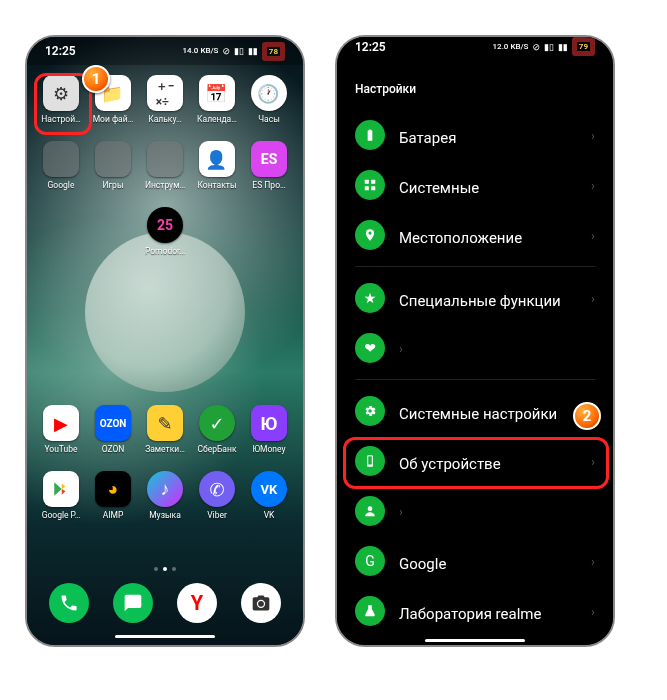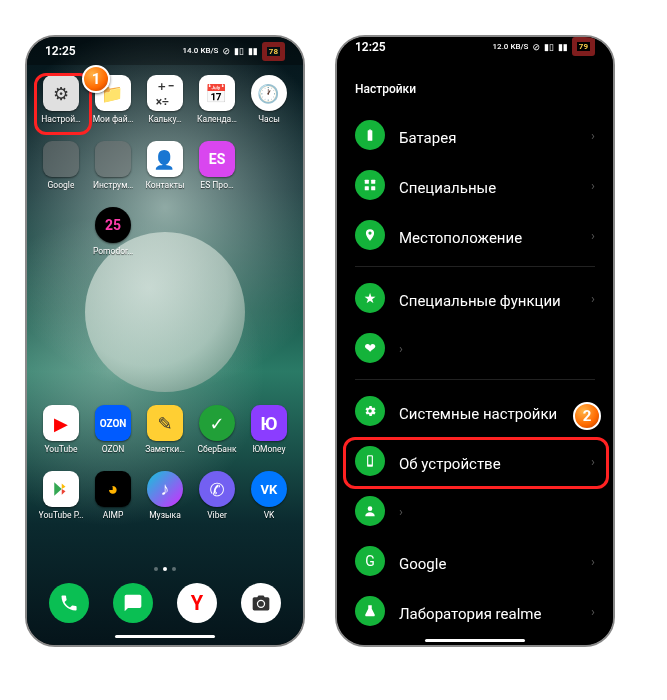--- a/index.html
+++ b/index.html
@@ -247,20 +247,29 @@
           </div>
         <div class="label">Google</div>
       </div>
       <div class="app">
         <div class="ico folder">
             <span></span>
             <span></span>
             <span></span>
             <span></span>
           </div>
+        <div class="label">Игры</div>
+      </div>
+      <div class="app">
+        <div class="ico folder">
+            <span></span>
+            <span></span>
+            <span></span>
+            <span></span>
+          </div>
         <div class="label">Инструм…</div>
       </div>
       <div class="app">
         <div class="ico contacts">👤</div>
         <div class="label">Контакты</div>
       </div>
       <div class="app">
         <div class="ico es">ES</div>
         <div class="label">ES Про…</div>
       </div>
@@ -300,21 +309,21 @@
 
       <div class="app">
         <div class="ico play">
           <svg width="18" height="18" viewBox="0 0 24 24">
               <path fill="#34a853" d="M3 3l10 9L3 21z"></path>
               <path fill="#fbbc05" d="M13 12l5-3-5-4.5z"></path>
               <path fill="#ea4335" d="M13 12l5 3-5 4.5z"></path>
               <path fill="#4285f4" d="M3 3l10 9L3 21V3z" opacity="0"></path>
             </svg>
         </div>
-        <div class="label">YouTube P…</div>
+        <div class="label">Google P…</div>
       </div>
       <div class="app">
         <div class="ico aimp">◕</div>
         <div class="label">AIMP</div>
       </div>
       <div class="app">
         <div class="ico music">♪</div>
         <div class="label">Музыка</div>
       </div>
       <div class="app">
@@ -390,21 +399,21 @@
 
       <div class="setting-row">
         <div class="sicon">
           <svg width="14" height="14" viewBox="0 0 24 24" fill="#fff">
               <rect x="3" y="3" width="7" height="7" rx="1"></rect>
               <rect x="14" y="3" width="7" height="7" rx="1"></rect>
               <rect x="3" y="14" width="7" height="7" rx="1"></rect>
               <rect x="14" y="14" width="7" height="7" rx="1"></rect>
             </svg>
         </div>
-        <div class="slabel">Специальные</div>
+        <div class="slabel">Системные</div>
         <div class="chevron">›</div>
       </div>
 
       <div class="setting-row">
         <div class="sicon">
           <svg width="14" height="14" viewBox="0 0 24 24" fill="#fff">
               <path d="M12 2a7 7 0 0 0-7 7c0 5 7 13 7 13s7-8 7-13a7 7 0 0 0-7-7zm0 9.5A2.5 2.5 0 1 1 12 6a2.5 2.5 0 0 1 0 5.5z"></path>
             </svg>
         </div>
         <div class="slabel">Местоположение</div>

